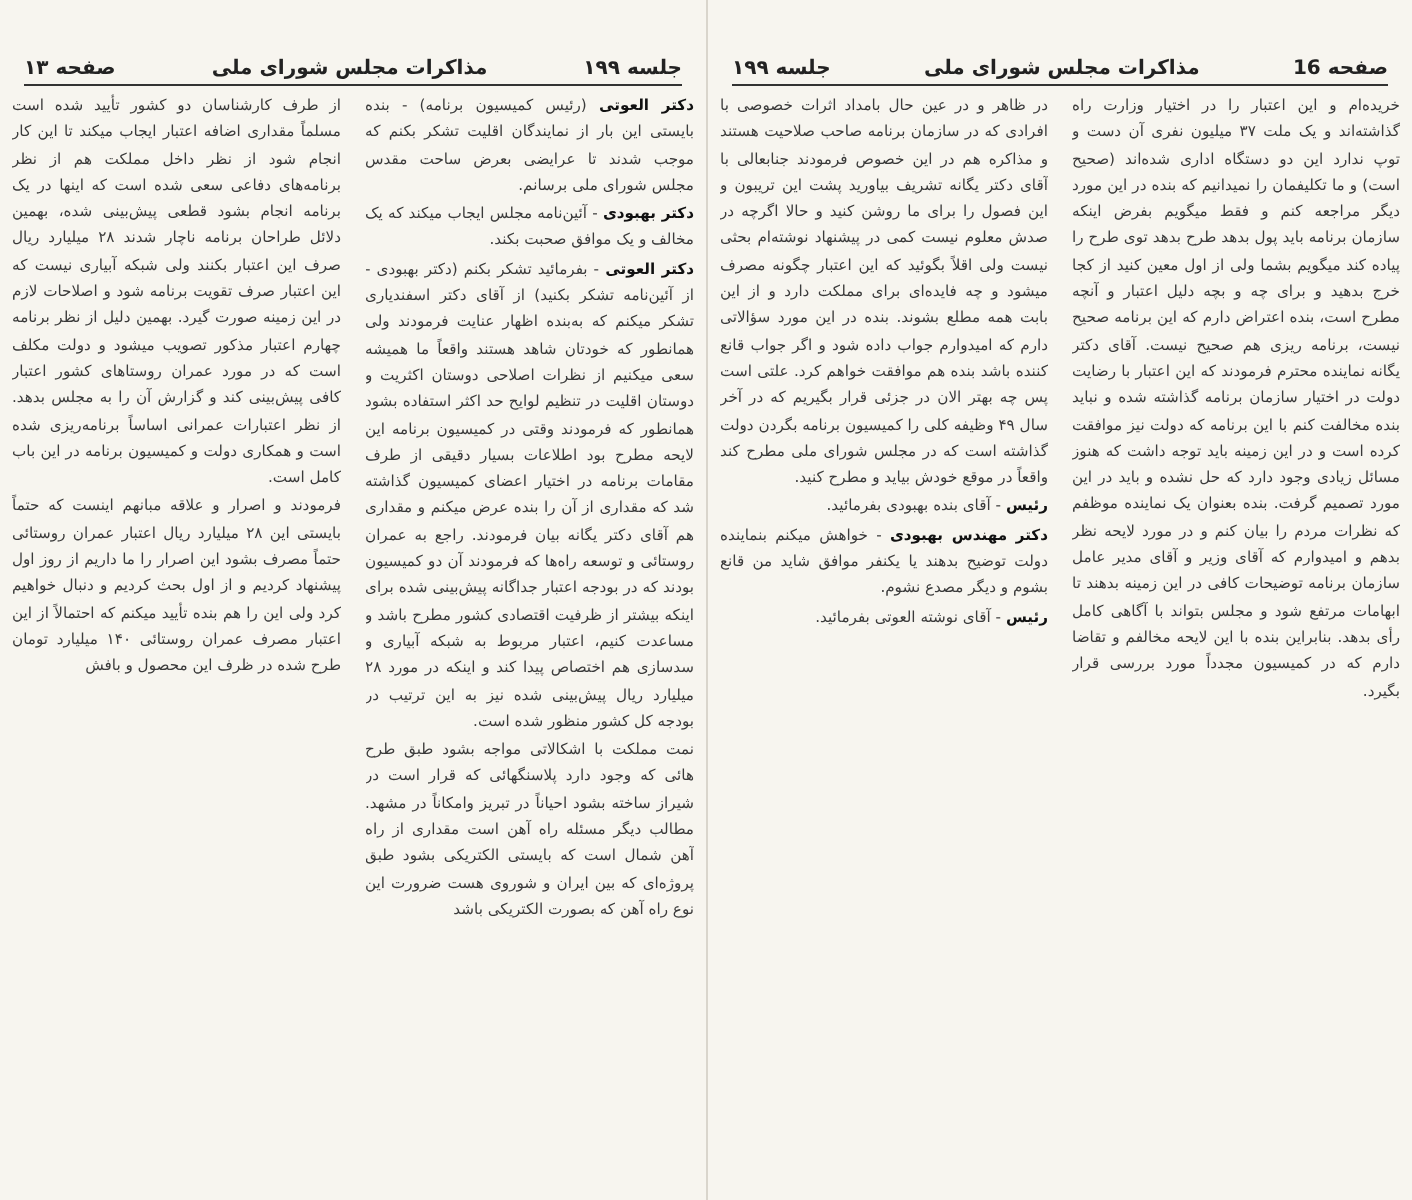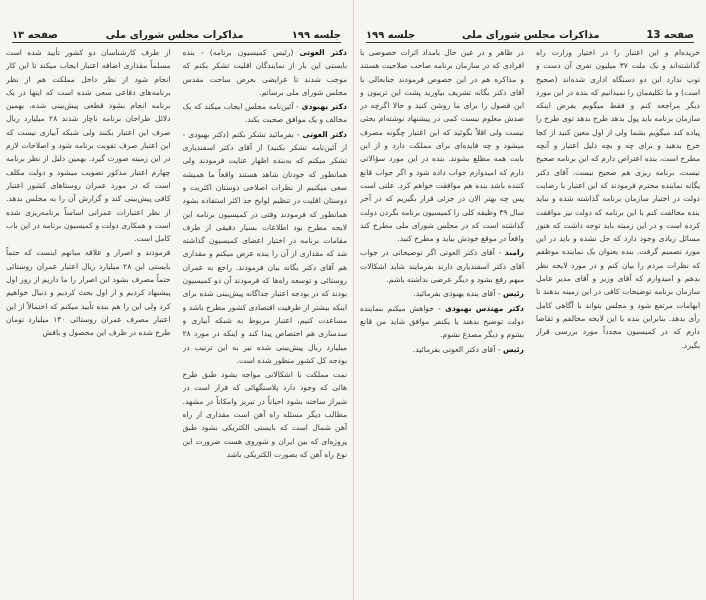--- a/index.html
+++ b/index.html
@@ -59,31 +59,30 @@
       </div>
       <div class="col">
         <p><span>از طرف کارشناسان دو کشور تأیید شده است مسلماً مقداری اضافه اعتبار ایجاب میکند تا این کار انجام شود از نظر داخل مملکت هم از نظر برنامه‌های دفاعی سعی شده است که اینها در یک برنامه انجام بشود قطعی پیش‌بینی شده، بهمین دلائل طراحان برنامه ناچار شدند ۲۸ میلیارد ریال صرف این اعتبار بکنند ولی شبکه آبیاری نیست که این اعتبار صرف تقویت برنامه شود و اصلاحات لازم در این زمینه صورت گیرد. بهمین دلیل از نظر برنامه چهارم اعتبار مذکور تصویب میشود و دولت مکلف است که در مورد عمران روستاهای کشور اعتبار کافی پیش‌بینی کند و گزارش آن را به مجلس بدهد. از نظر اعتبارات عمرانی اساساً برنامه‌ریزی شده است و همکاری دولت و کمیسیون برنامه در این باب کامل است.</span></p>
         <p><span>فرمودند و اصرار و علاقه مبانهم اینست که حتماً بایستی این ۲۸ میلیارد ریال اعتبار عمران روستائی حتماً مصرف بشود این اصرار را ما داریم از روز اول پیشنهاد کردیم و از اول بحث کردیم و دنبال خواهیم کرد ولی این را هم بنده تأیید میکنم که احتمالاً از این اعتبار مصرف عمران روستائی ۱۴۰ میلیارد تومان طرح شده در ظرف این محصول و بافش</span></p>
       </div>
     </div>
   </div>
 
   <div class="page right">
     <div class="header">
-      <span>صفحه 13</span>
+      <span>صفحه 16</span>
       <span>مذاکرات مجلس شورای ملی</span>
       <span>جلسه ۱۹۹</span>
     </div>
     <div class="cols">
       <div class="col">
         <p><span>خریده‌ام و این اعتبار را در اختیار وزارت راه گذاشته‌اند و یک ملت ۳۷ میلیون نفری آن دست و توپ ندارد این دو دستگاه اداری شده‌اند (صحیح است) و ما تکلیفمان را نمیدانیم که بنده در این مورد دیگر مراجعه کنم و فقط میگویم بفرض اینکه سازمان برنامه باید پول بدهد طرح بدهد توی طرح را پیاده کند میگویم بشما ولی از اول معین کنید از کجا خرج بدهید و برای چه و بچه دلیل اعتبار و آنچه مطرح است، بنده اعتراض دارم که این برنامه صحیح نیست، برنامه ریزی هم صحیح نیست. آقای دکتر یگانه نماینده محترم فرمودند که این اعتبار با رضایت دولت در اختیار سازمان برنامه گذاشته شده و نباید بنده مخالفت کنم با این برنامه که دولت نیز موافقت کرده است و در این زمینه باید توجه داشت که هنوز مسائل زیادی وجود دارد که حل نشده و باید در این مورد تصمیم گرفت. بنده بعنوان یک نماینده موظفم که نظرات مردم را بیان کنم و در مورد لایحه نظر بدهم و امیدوارم که آقای وزیر و آقای مدیر عامل سازمان برنامه توضیحات کافی در این زمینه بدهند تا ابهامات مرتفع شود و مجلس بتواند با آگاهی کامل رأی بدهد. بنابراین بنده با این لایحه مخالفم و تقاضا دارم که در کمیسیون مجدداً مورد بررسی قرار بگیرد.</span></p>
       </div>
       <div class="col">
         <p><span>در ظاهر و در عین حال بامداد اثرات خصوصی با افرادی که در سازمان برنامه صاحب صلاحیت هستند و مذاکره هم در این خصوص فرمودند جنابعالی با آقای دکتر یگانه تشریف بیاورید پشت این تریبون و این فصول را برای ما روشن کنید و حالا اگرچه در صدش معلوم نیست کمی در پیشنهاد نوشته‌ام بحثی نیست ولی اقلاً بگوئید که این اعتبار چگونه مصرف میشود و چه فایده‌ای برای مملکت دارد و از این بابت همه مطلع بشوند. بنده در این مورد سؤالاتی دارم که امیدوارم جواب داده شود و اگر جواب قانع کننده باشد بنده هم موافقت خواهم کرد. علتی است پس چه بهتر الان در جزئی قرار بگیریم که در آخر سال ۴۹ وظیفه کلی را کمیسیون برنامه بگردن دولت گذاشته است که در مجلس شورای ملی مطرح کند واقعاً در موقع خودش بیاید و مطرح کنید.</span></p>
-        <p><span class="speaker">رامبد</span><span> - آقای دکتر العوتی اگر توضیحاتی در جواب آقای دکتر اسفندیاری دارند بفرمایند شاید اشکالات مبهم رفع بشود و دیگر عرضی نداشته باشم.</span></p>
         <p><span class="speaker">رئیس</span><span> - آقای بنده بهبودی بفرمائید.</span></p>
         <p><span class="speaker">دکتر مهندس بهبودی</span><span> - خواهش میکنم بنماینده دولت توضیح بدهند یا یکنفر موافق شاید من قانع بشوم و دیگر مصدع نشوم.</span></p>
-        <p><span class="speaker">رئیس</span><span> - آقای دکتر العوتی بفرمائید.</span></p>
+        <p><span class="speaker">رئیس</span><span> - آقای نوشته العوتی بفرمائید.</span></p>
       </div>
     </div>
   </div>
 
 </div>
 
 </body></html>

